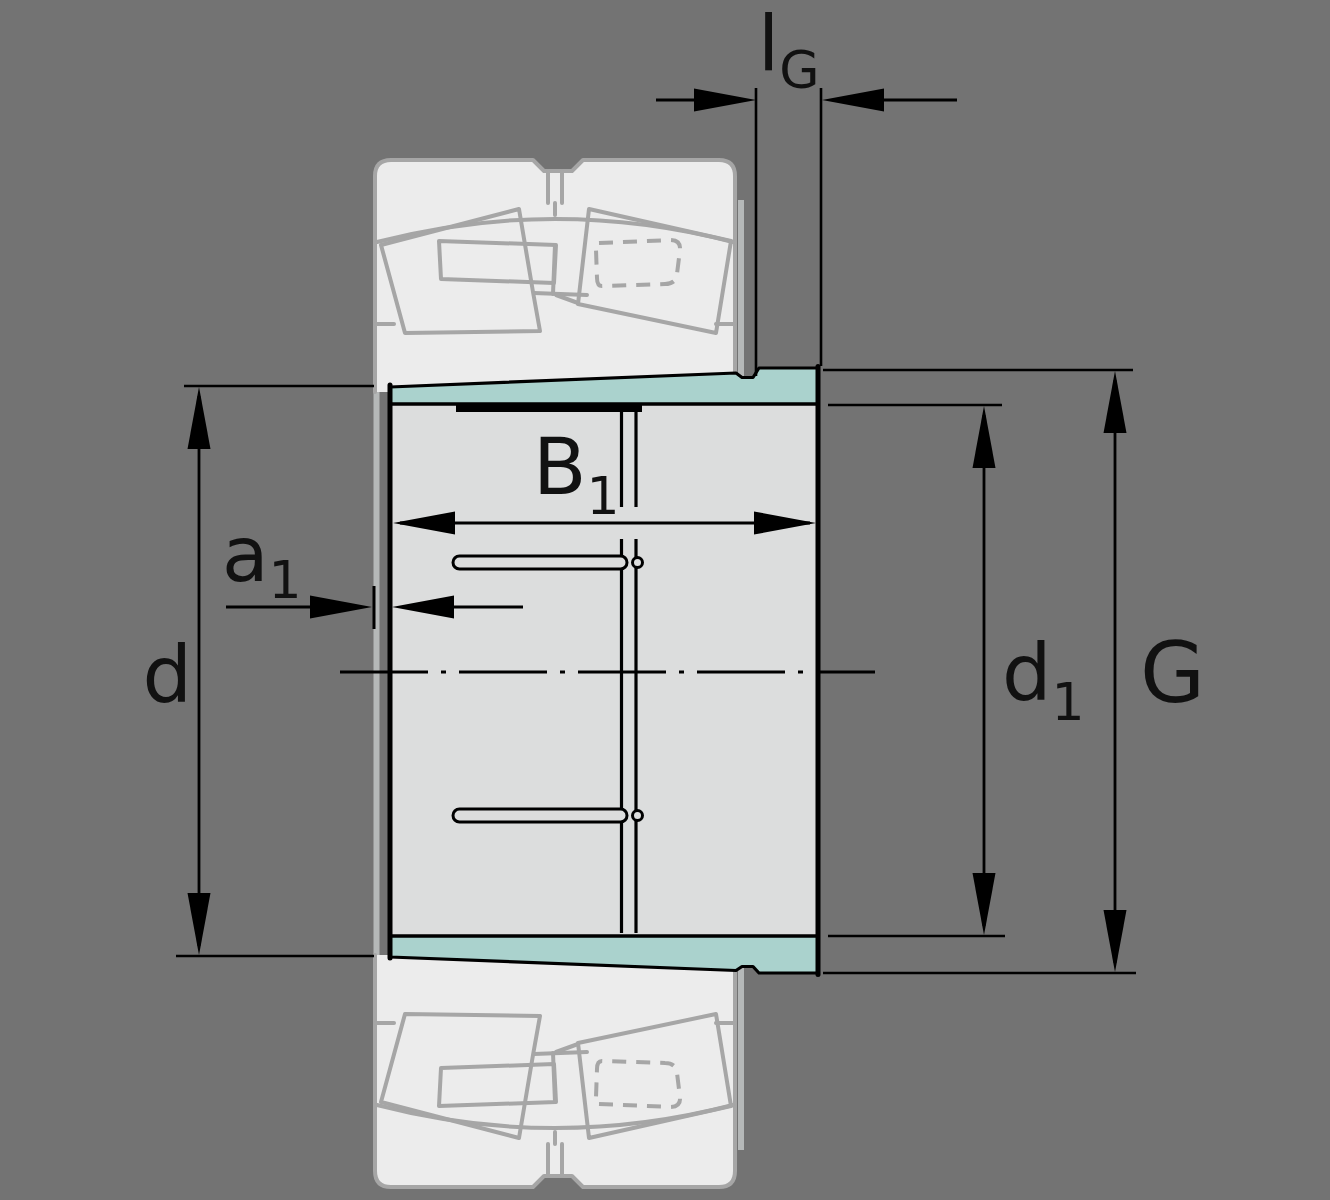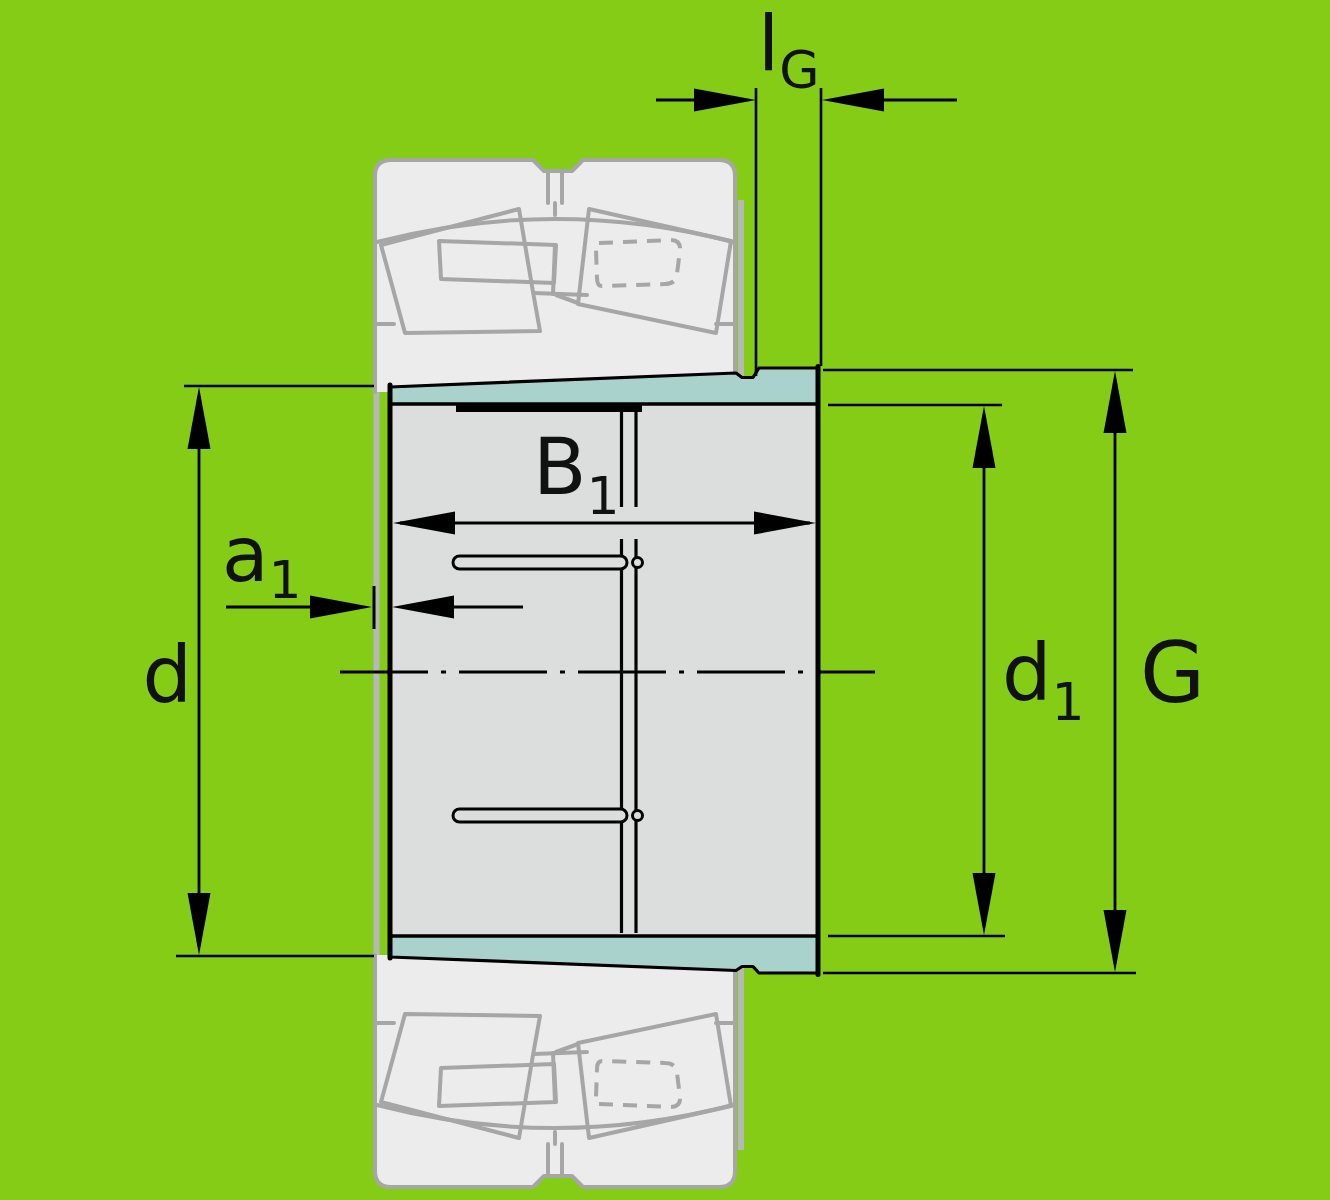--- a/index.html
+++ b/index.html
@@ -5,21 +5,21 @@
   :root{
     --sleeve-fill:#dcdddd;
     --taper-highlight:#aad2cd;
     --ghost-fill:#ececec;
     --ghost-stroke:#a6a6a6;
     --connector-stroke:#b5b8b8;
     --line:#000000;
     --label:#111111;
   }
   html,body{margin:0;padding:0;background:#ffffff;}
-  .stage{width:1330px;height:1200px;position:relative;background:#84cc16;overflow:hidden;}
+  .stage{width:1330px;height:1200px;position:relative;background:#737373;overflow:hidden;}
   svg{display:block;}
   .ghost-stroke{stroke:var(--ghost-stroke);fill:none;stroke-width:4;stroke-linejoin:round;stroke-linecap:round;}
   .ghost-fill{fill:var(--ghost-fill);stroke:none;}
   .ghost-dash{stroke:var(--ghost-stroke);fill:none;stroke-width:4;stroke-dasharray:14 10;stroke-linejoin:round;}
   .conn{stroke:var(--connector-stroke);stroke-width:6;fill:none;}
   .teal{fill:var(--taper-highlight);stroke:var(--line);stroke-width:3.2;stroke-linejoin:round;}
   .bodyfill{fill:var(--sleeve-fill);stroke:none;}
   .blk{stroke:var(--line);fill:none;}
   .w3{stroke-width:3;}
   .w32{stroke-width:3.2;}

